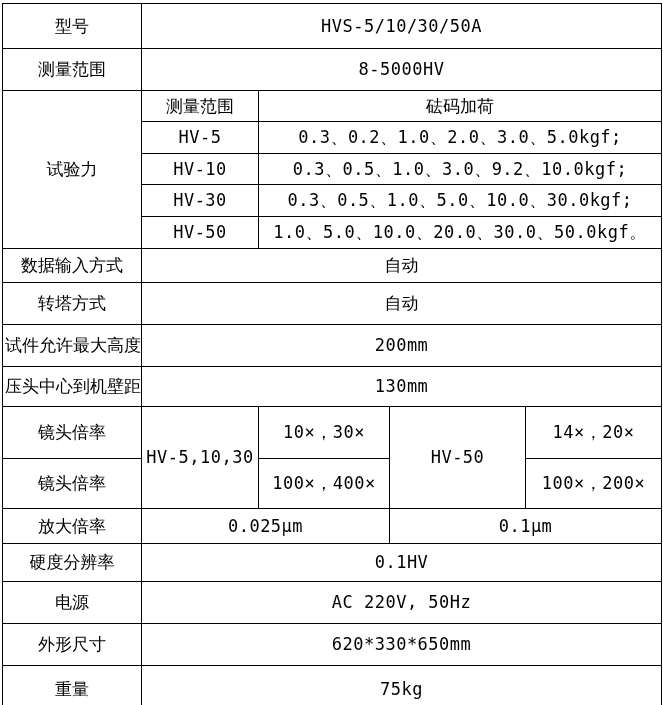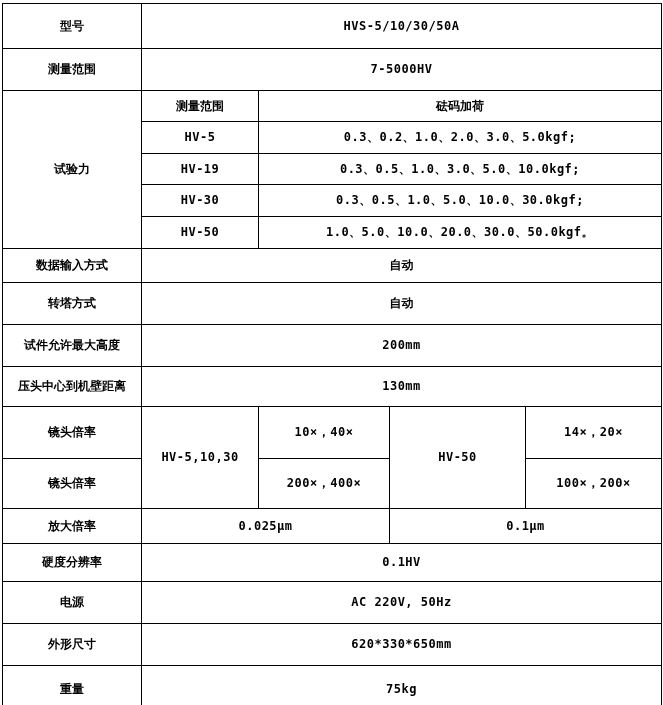--- a/index.html
+++ b/index.html
@@ -18,22 +18,22 @@
     table-layout: fixed;
     width: 659px;
     margin: 3px 0 0 2px;
     background: #ffffff;
   }
   table.spec td {
     border: 1px solid #000000;
     text-align: center;
     vertical-align: middle;
     padding: 0 2px;
-    font-size: 12px;
-    font-weight: bold;
+    font-size: 17px;
+    font-weight: normal;
     line-height: 1.2;
     overflow: hidden;
     white-space: nowrap;
   }
   td.lbl { font-size: 15px; }
   td.val { font-size: 14px; letter-spacing: 0.5px; }
   tr.h45 { height: 45px; }
   tr.h42 { height: 42px; }
   tr.h41 { height: 40px; }
   tr.h40 { height: 48px; }
@@ -58,35 +58,35 @@
   </colgroup>
 
   <tbody>
       <tr class="h45">
     <td class="lbl">型号</td>
     <td class="val" colspan="4">HVS-5/10/30/50A</td>
   </tr>
 
   <tr class="h42">
     <td class="lbl">测量范围</td>
-    <td class="val" colspan="4">7-5000HV</td>
+    <td class="val" colspan="4">8-5000HV</td>
   </tr>
 
   <tr class="h31">
     <td class="lbl" rowspan="5">试验力</td>
     <td class="lbl">测量范围</td>
     <td class="lbl" colspan="3">砝码加荷</td>
   </tr>
   <tr class="h32">
     <td class="val">HV-5</td>
     <td class="val" colspan="3">0.3、0.2、1.0、2.0、3.0、5.0kgf;</td>
   </tr>
   <tr class="h31">
-    <td class="val">HV-19</td>
-    <td class="val" colspan="3">0.3、0.5、1.0、3.0、5.0、10.0kgf;</td>
+    <td class="val">HV-10</td>
+    <td class="val" colspan="3">0.3、0.5、1.0、3.0、9.2、10.0kgf;</td>
   </tr>
   <tr class="h32">
     <td class="val">HV-30</td>
     <td class="val" colspan="3">0.3、0.5、1.0、5.0、10.0、30.0kgf;</td>
   </tr>
   <tr class="h32">
     <td class="val">HV-50</td>
     <td class="val" colspan="3">1.0、5.0、10.0、20.0、30.0、50.0kgf。</td>
   </tr>
 
@@ -106,28 +106,28 @@
   </tr>
 
   <tr class="h41">
     <td class="lbl">压头中心到机壁距离</td>
     <td class="val" colspan="4">130mm</td>
   </tr>
 
   <tr class="h52">
     <td class="lbl">镜头倍率</td>
     <td class="val" rowspan="2">HV-5,10,30</td>
-    <td class="val">10×，40×</td>
+    <td class="val">10×，30×</td>
     <td class="val" rowspan="2">HV-50</td>
     <td class="val">14×，20×</td>
   </tr>
 
   <tr class="h50">
     <td class="lbl">镜头倍率</td>
-    <td class="val">200×，400×</td>
+    <td class="val">100×，400×</td>
     <td class="val">100×，200×</td>
   </tr>
 
   <tr class="h35">
     <td class="lbl">放大倍率</td>
     <td class="val" colspan="2">0.025μm</td>
     <td class="val" colspan="2">0.1μm</td>
   </tr>
 
   <tr class="h38">

